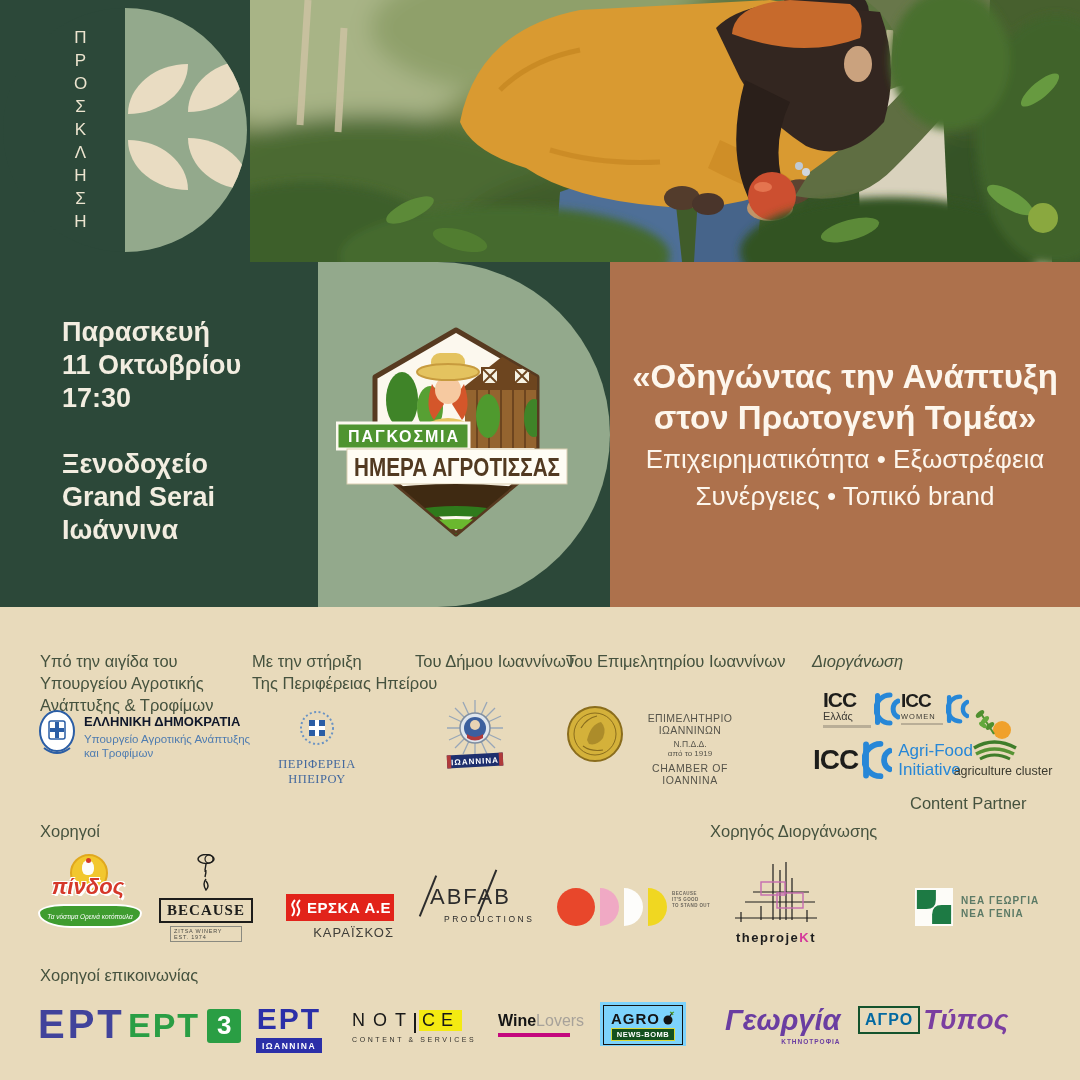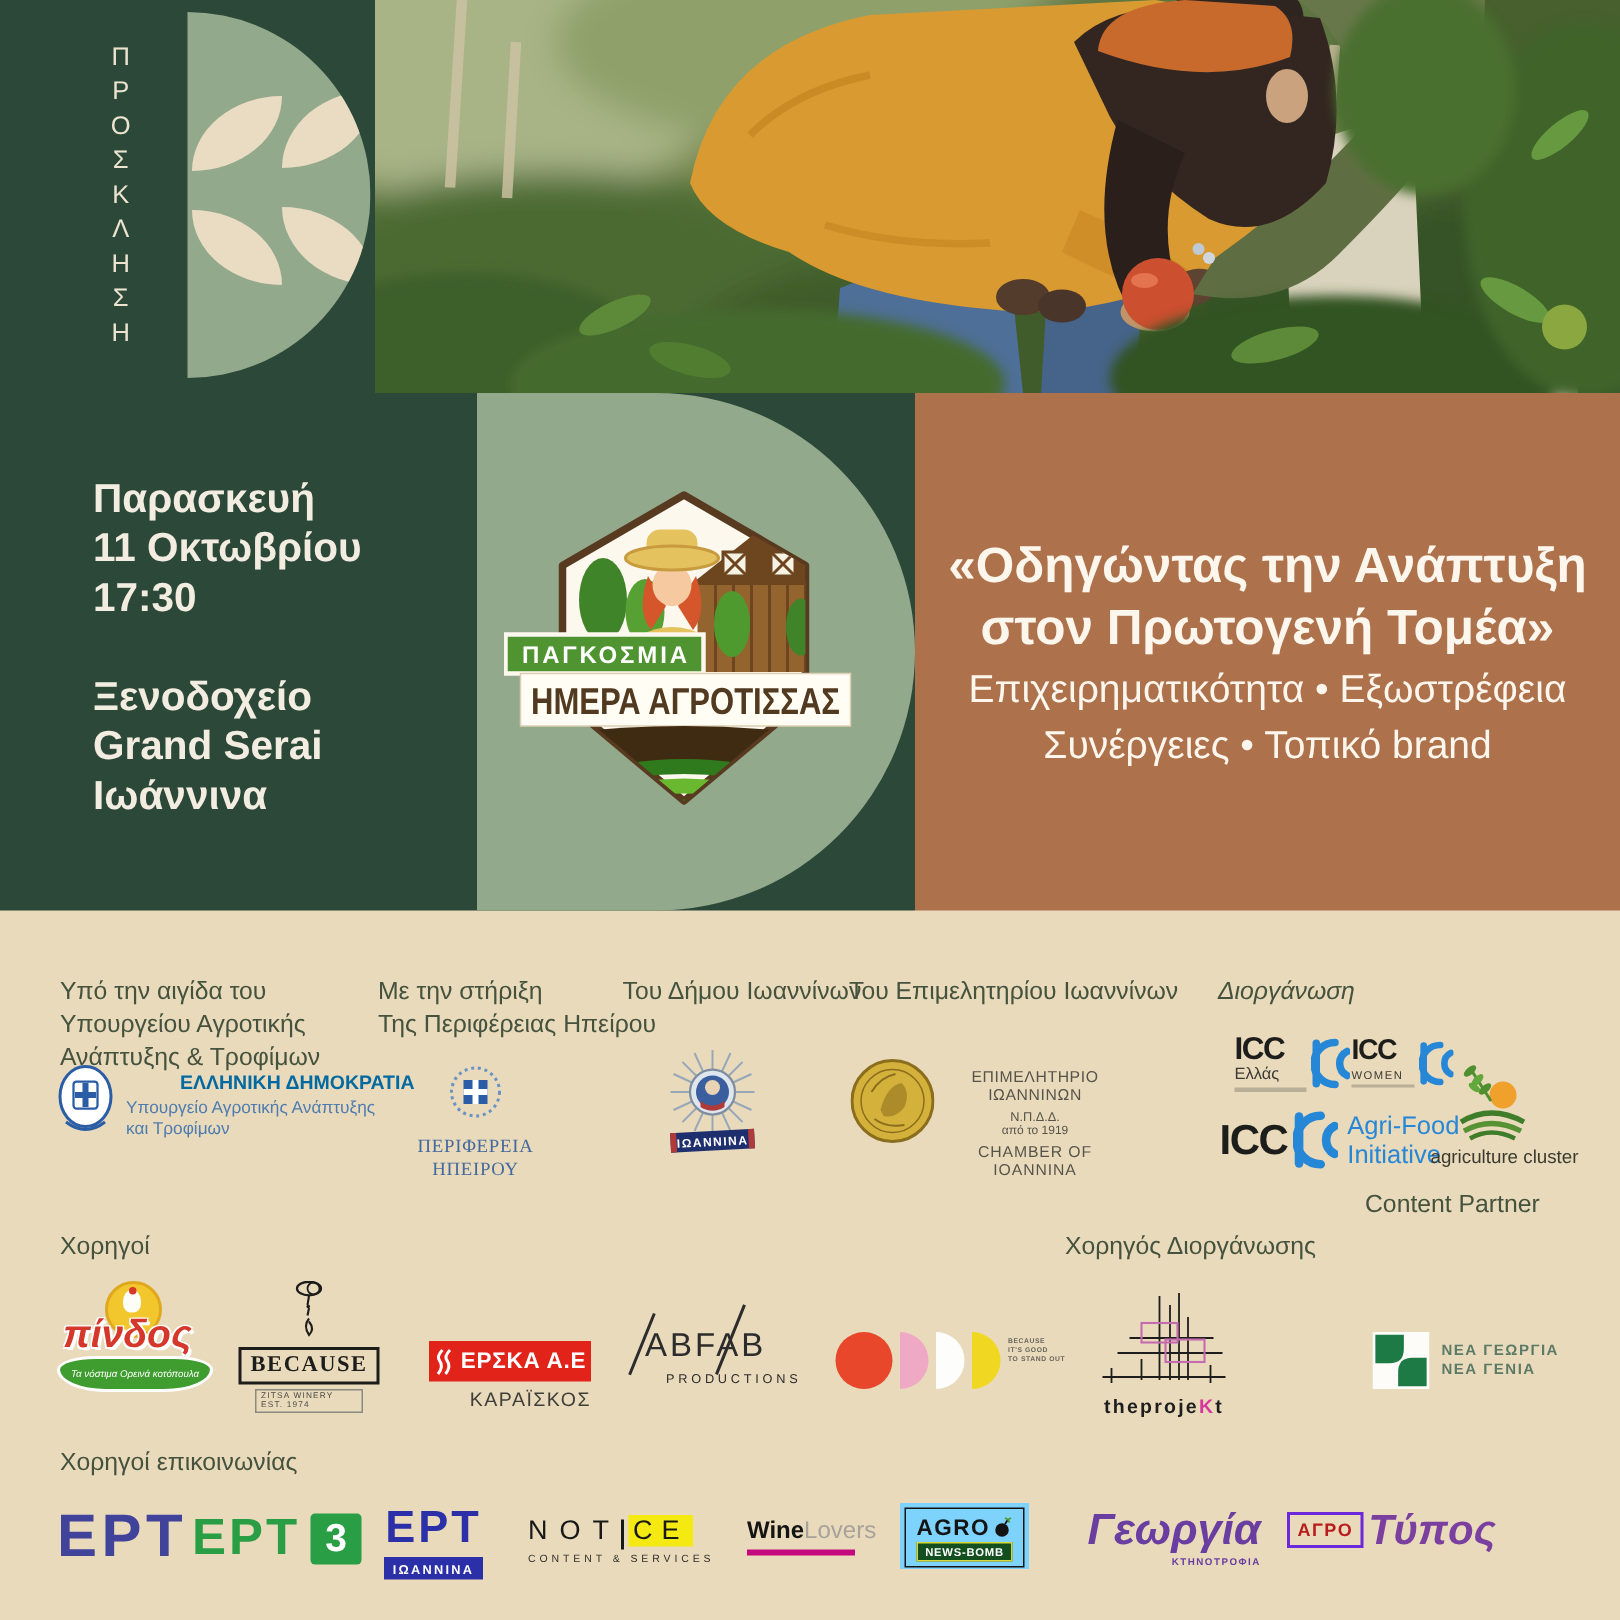--- a/index.html
+++ b/index.html
@@ -20,21 +20,21 @@
   .band-brown{left:610px;top:262px;width:470px;height:345px;background:#ad714c;}
   .sage-pill{left:318px;top:262px;width:292px;height:345px;background:#93a98c;
              border-radius:0 173px 173px 0;}
   .date-block{left:62px;top:316px;color:#f2ede0;font-size:27px;line-height:33px;font-weight:bold;}
   .date-gap{height:33px;}
   .theme-block{left:622px;top:356px;width:446px;text-align:center;color:#fdf6ec;}
   .theme-title{font-size:33px;line-height:41px;font-weight:bold;}
   .theme-sub{font-size:26px;line-height:32px;margin-top:5px;}
   
   .fl{color:#45523e;font-size:16.5px;line-height:22px;}
-  .blue{color:#0369a1;margin-left:36px;}
+  .blue{color:#0f172a;}
   .serif{font-family:"Liberation Serif",serif;}
   .iccword{font-weight:bold;color:#1d1d1b;letter-spacing:-1px;}
   .row{display:flex;align-items:center;}
   .col{display:flex;flex-direction:column;}
   
   .ert1{font-size:40px;font-weight:bold;letter-spacing:3px;color:#41439b;}
   .ert3t{font-size:34px;font-weight:bold;letter-spacing:2px;color:#2a9e44;}
   .ert3box{width:34px;height:34px;background:#2a9e44;border-radius:3px;margin-left:7px;
            display:flex;align-items:center;justify-content:center;color:#fff;font-size:26px;font-weight:bold;}
   .ertiot{font-size:30px;font-weight:bold;letter-spacing:2px;color:#2b2fa8;}
@@ -340,21 +340,21 @@
     <path d="M12,53 Q26,45 42,53" fill="none" stroke="#3f7d2a" stroke-width="3"></path>
   </svg>
   <div class="abs" style="left:948px;top:764px;width:110px;text-align:center;font-size:12.5px;color:#3b3a2e;">agriculture cluster</div>
 
   <div class="abs fl" style="left:40px;top:820px;">Χορηγοί</div>
 
   <div class="abs" style="left:42px;top:858px;width:92px;height:72px;">
     <div class="abs" style="left:28px;top:-4px;width:34px;height:34px;border-radius:50%;background:#f2c72e;border:2px solid #e0a81e;"></div>
     <div class="abs" style="left:40px;top:2px;width:12px;height:15px;border-radius:50% 50% 40% 40%;background:#fdfdf8;"></div>
     <div class="abs" style="left:44px;top:0px;width:5px;height:5px;border-radius:50%;background:#d5382a;"></div>
-    <div class="abs" style="left:0;top:16px;width:92px;font-size:26px;font-weight:bold;font-style:italic;color:#d5382a;text-shadow:-1px -1px 0 #fff,1px -1px 0 #fff,-1px 1px 0 #fff,1px 1px 0 #fff,2px 2px 0 #fff;">πίνδος</div>
+    <div class="abs" style="left:0;top:16px;width:92px;text-align:center;font-size:22px;font-weight:bold;font-style:italic;color:#d5382a;text-shadow:-1px -1px 0 #fff,1px -1px 0 #fff,-1px 1px 0 #fff,1px 1px 0 #fff,2px 2px 0 #fff;">πίνδος</div>
     <div class="abs" style="left:-4px;top:46px;width:100px;height:20px;background:#3f9c2f;border-radius:40% 40% 50% 50%/60% 60% 100% 100%;border:2px solid #fff;display:flex;align-items:center;justify-content:center;">
       <span style="font-size:6.5px;font-style:italic;color:#fff;white-space:nowrap;">Τα νόστιμα Ορεινά κοτόπουλα</span>
     </div>
   </div>
 
   <div class="abs col" style="left:170px;top:854px;width:72px;align-items:center;">
     <svg style="width:22px;height:40px;" viewBox="0 0 22 40">
       <ellipse cx="11" cy="5" rx="8" ry="4.5" fill="none" stroke="#1d1d1b" stroke-width="1.5"></ellipse>
       <ellipse cx="14" cy="5" rx="4" ry="4" fill="none" stroke="#1d1d1b" stroke-width="1.2"></ellipse>
       <path d="M11,10 L10,16 M11,18 L10,23 M11,25 Q7,30 11,36 Q15,32 11,27" fill="none" stroke="#1d1d1b" stroke-width="1.4"></path>
@@ -477,17 +477,17 @@
       <div style="background:#14501f;border:1px solid #d8d83a;color:#fff;font-size:7.5px;font-weight:bold;letter-spacing:0.5px;padding:1px 5px;margin-top:1px;">NEWS-BOMB</div>
     </div>
   </div>
 
   <div class="abs col" style="left:725px;top:1004px;align-items:flex-end;">
     <span style="font-size:29px;font-weight:bold;font-style:italic;color:#6a3da1;">Γεωργία</span>
     <span style="font-size:6.5px;font-weight:bold;letter-spacing:1px;color:#6a3da1;margin-top:1px;">ΚΤΗΝΟΤΡΟΦΙΑ</span>
   </div>
 
   <div class="abs row" style="left:858px;top:1004px;align-items:center;">
-    <span style="border:2px solid #6d28d9;color:#b91c1c;font-size:12px;font-weight:bold;letter-spacing:1px;padding:3px 5px;">ΑΓΡΟ</span>
+    <span style="border:2px solid #14532d;color:#0369a1;font-size:16px;font-weight:bold;letter-spacing:1px;padding:3px 5px;">ΑΓΡΟ</span>
     <span style="font-size:28px;font-weight:bold;font-style:italic;color:#7b3fa0;margin-left:3px;">Τύπος</span>
   </div>
 
 </div>
 
 </body></html>

